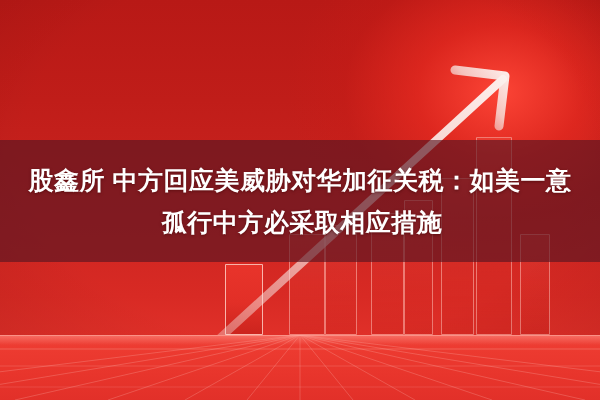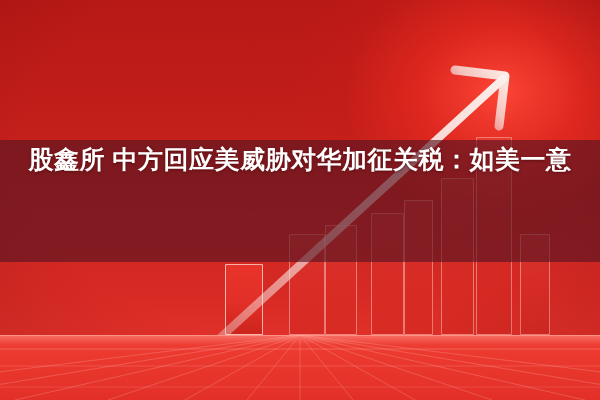--- a/index.html
+++ b/index.html
@@ -70,21 +70,21 @@
   
   .band{
     position:absolute;left:0;top:140px;width:600px;height:122px;
     background:rgba(90,22,34,0.66);
   }
 
   
   .headline{
     position:absolute;left:0;top:140px;width:600px;height:122px;
     display:flex;flex-direction:column;
-    align-items:center;
+    align-items:center;justify-content:center;
     gap:4px;
   }
   .hl-line{
     color:#ffffff;
     font-size:25px;
     font-weight:bold;
     letter-spacing:0.5px;
     line-height:38px;
     white-space:nowrap;
     text-shadow:0 1px 3px rgba(60,0,0,0.55);
@@ -150,15 +150,16 @@
         <line x1="300" y1="0" x2="695" y2="65"></line>
         <line x1="300" y1="0" x2="830" y2="65"></line>
       </g>
     </svg>
   </div>
   <div class="floor-hi"></div>
 
   <div class="band"></div>
   <div class="headline">
     <div class="hl-line l1">股鑫所 中方回应美威胁对华加征关税：如美一意</div>
+    <div class="hl-line l2">孤行中方必采取相应措施</div>
   </div>
 
 </div>
 
 </body></html>

